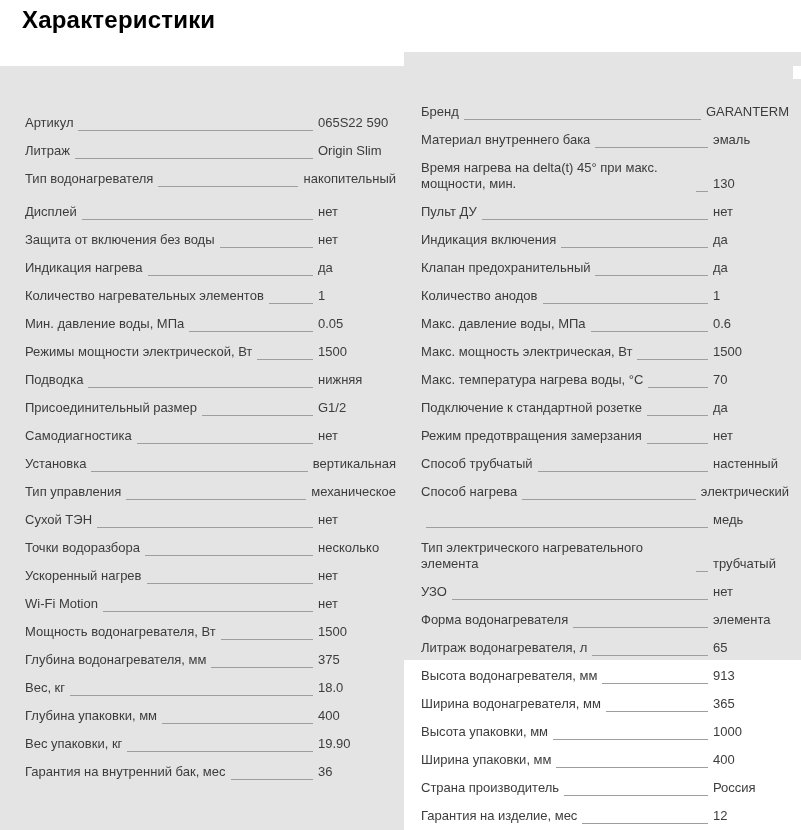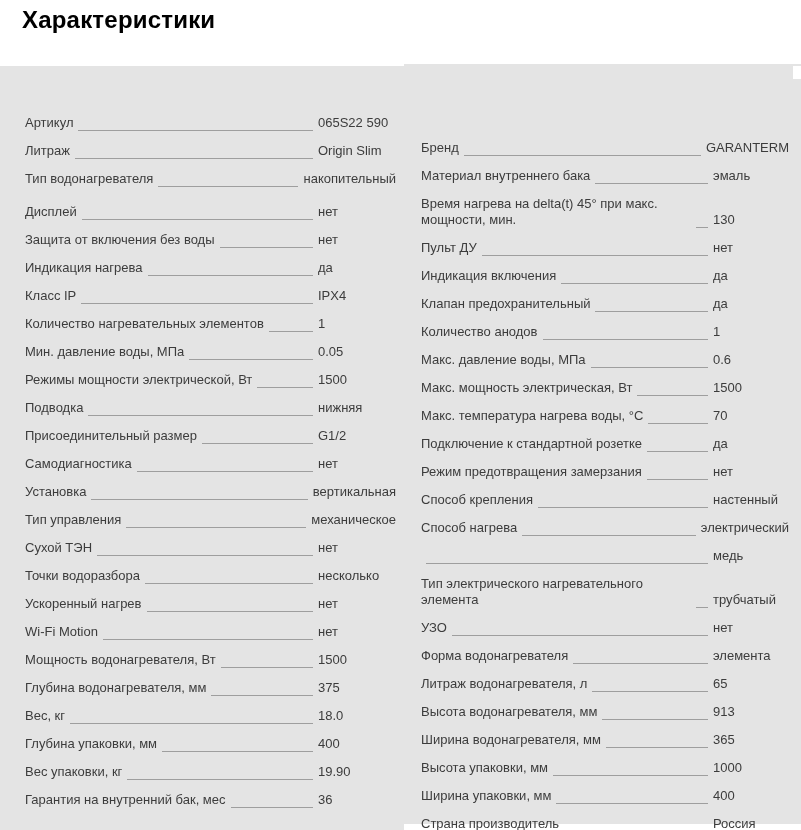--- a/index.html
+++ b/index.html
@@ -30,24 +30,24 @@
   }
   .panel-left {
     left: 0;
     top: 66px;
     width: 404px;
     height: 764px;
     padding: 49px 8px 0 25px;
   }
   .panel-right {
     left: 404px;
-    top: 64px;
+    top: 52px;
     width: 397px;
-    height: 760px;
-    padding: 76px 12px 0 17px;
+    height: 608px;
+    padding: 52px 12px 0 17px;
   }
   .notch {
     position: absolute;
     right: 0;
     top: 66px;
     width: 8px;
     height: 13px;
     background: #ffffff;
   }
   .spec-row {
@@ -112,25 +112,20 @@
     <span class="leader" style="border-bottom-color: rgb(158, 158, 158);"></span>
     <span class="spec-value">нет</span>
   </div>
 
   <div class="spec-row">
     <span class="spec-label">Индикация нагрева</span>
     <span class="leader" style="border-bottom-color: rgb(158, 158, 158);"></span>
     <span class="spec-value">да</span>
   </div>
 
-  <div class="spec-row">
-    <span class="spec-label">Класс IP</span>
-    <span class="leader" style="border-bottom-color: rgb(158, 158, 158);"></span>
-    <span class="spec-value">IPX4</span>
-  </div>
 
   <div class="spec-row">
     <span class="spec-label">Количество нагревательных элементов</span>
     <span class="leader" style="border-bottom-color: rgb(158, 158, 158);"></span>
     <span class="spec-value">1</span>
   </div>
 
   <div class="spec-row">
     <span class="spec-label">Мин. давление воды, МПа</span>
     <span class="leader" style="border-bottom-color: rgb(158, 158, 158);"></span>
@@ -300,21 +295,21 @@
     <span class="spec-value">да</span>
   </div>
 
   <div class="spec-row">
     <span class="spec-label">Режим предотвращения замерзания</span>
     <span class="leader" style="border-bottom-color: rgb(158, 158, 158);"></span>
     <span class="spec-value">нет</span>
   </div>
 
   <div class="spec-row">
-    <span class="spec-label">Способ крепления</span>
+    <span class="spec-label">Способ трубчатый</span>
     <span class="leader" style="border-bottom-color: rgb(158, 158, 158);"></span>
     <span class="spec-value">настенный</span>
   </div>
 
   <div class="spec-row">
     <span class="spec-label">Способ нагрева</span>
     <span class="leader" style="border-bottom-color: rgb(158, 158, 158);"></span>
     <span class="spec-value">электрический</span>
   </div>
 

